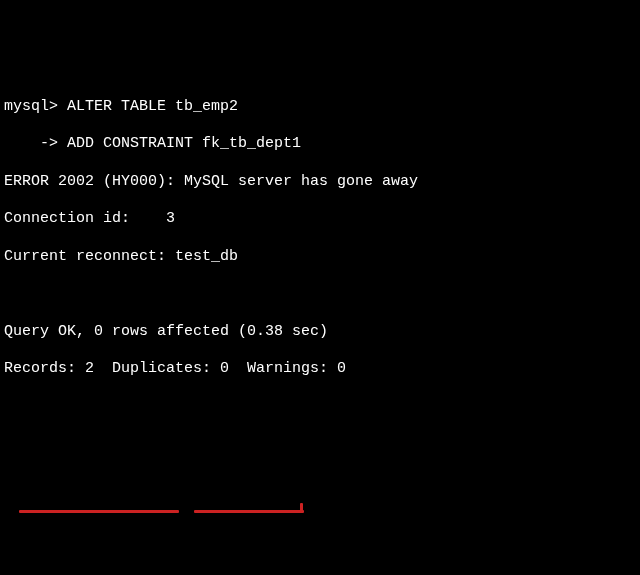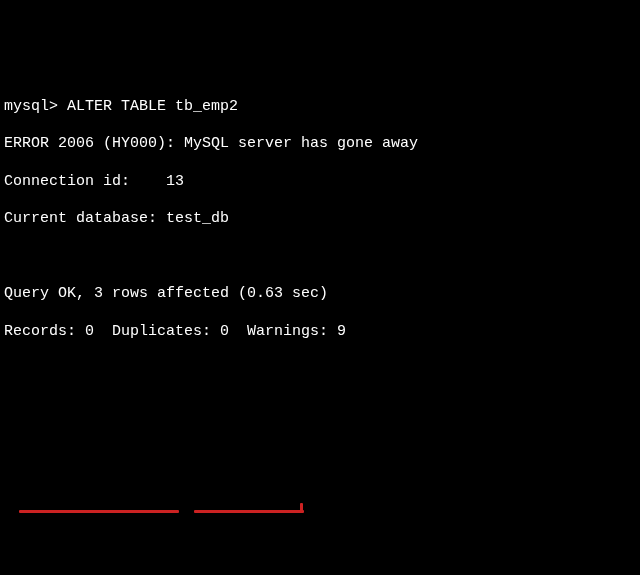--- a/index.html
+++ b/index.html
@@ -32,26 +32,27 @@
       position: relative;
     }
   </style>
 </head>
 <body>
 
 
 
 <div class="container">
 <span class="terminal-line">mysql&gt; ALTER TABLE tb_emp2</span>
-<span class="terminal-line">ERROR 2006 (HY000): MySQL server has gone away</span>
-<span class="terminal-line">Connection id:    13</span>
-<span class="terminal-line">Current database: test_db</span>
+<span class="terminal-line">    -&gt; ADD CONSTRAINT fk_tb_dept1</span>
+<span class="terminal-line">ERROR 2002 (HY000): MySQL server has gone away</span>
+<span class="terminal-line">Connection id:    3</span>
+<span class="terminal-line">Current reconnect: test_db</span>
 <span class="terminal-line"> </span>
-<span class="terminal-line">Query OK, 3 rows affected (0.63 sec)</span>
-<span class="terminal-line">Records: 0  Duplicates: 0  Warnings: 9</span>
+<span class="terminal-line">Query OK, 0 rows affected (0.38 sec)</span>
+<span class="terminal-line">Records: 2  Duplicates: 0  Warnings: 0</span>
 <span class="terminal-line"> </span>
 
 
 
 
 
 
 
 
 

